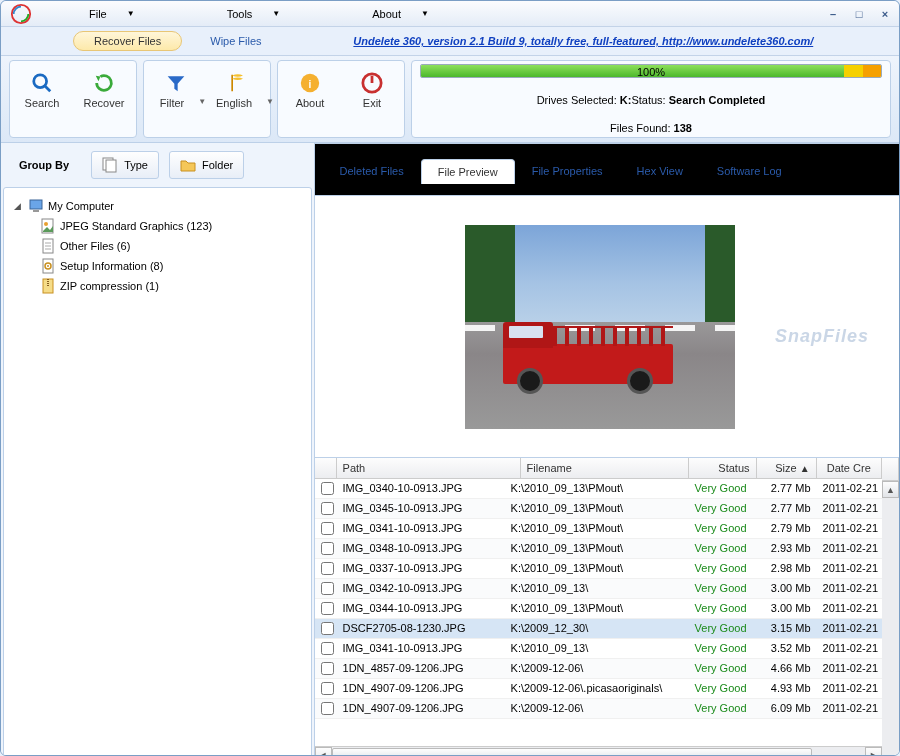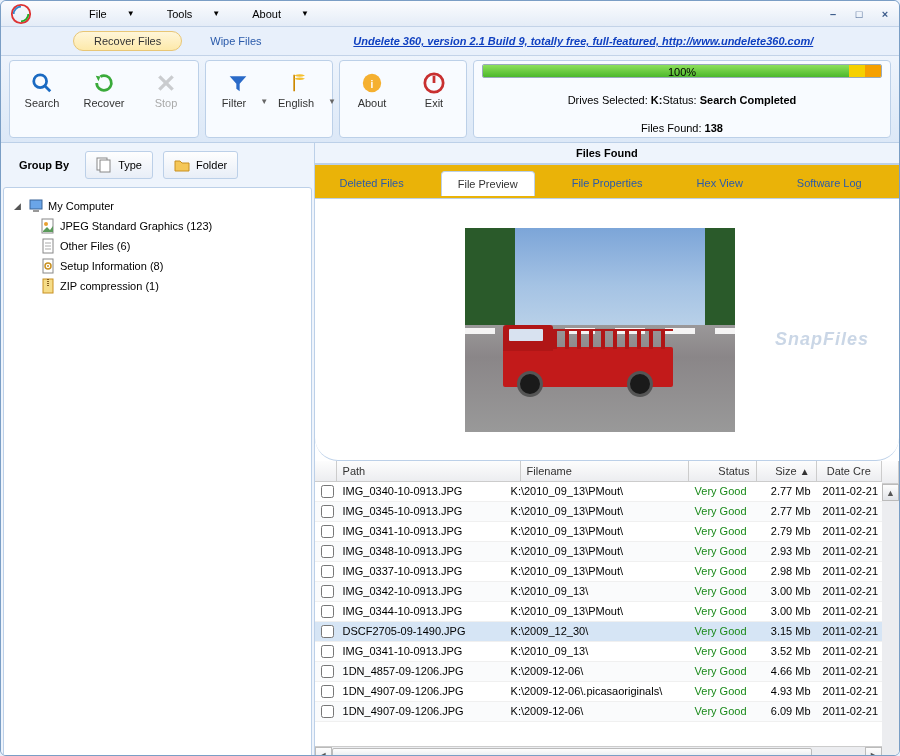--- a/index.html
+++ b/index.html
@@ -1,20 +1,20 @@
 <!DOCTYPE html>
 <html><head>
 <meta charset="utf-8">
 <style>
 * { box-sizing: border-box; margin: 0; padding: 0; font-family: Tahoma, Verdana, sans-serif; font-size: 11px; }
 body { background: #e8f0fb; width: 900px; height: 756px; overflow: hidden; border: 1px solid #7a9ec5; border-radius: 6px; }
 
 .titlebar { height: 26px; background: linear-gradient(#fbfcfe,#e4ecf7); display:flex; align-items:center; padding: 0 6px; border-bottom:1px solid #c3d3e8; border-radius: 5px 5px 0 0;}
 .titlebar .logo { width:28px; height:22px; margin-right:50px; display:flex; align-items:center; justify-content:center;}
-.menu { display:flex; gap:24px; }
+.menu { display:flex; gap:84px; }
 .menu-item { display:flex; align-items:center; gap:20px; cursor:pointer; padding:2px 4px; }
 .menu-item .arrow { font-size:8px; }
 .spacer { flex:1; }
 .w-controls { display:flex; gap:10px; }
 .w-btn { width:16px; height:14px; display:flex; align-items:center; justify-content:center; cursor:pointer; color:#3a5a8a; font-weight:bold;}
 
 .subbar { display:flex; align-items:center; padding: 4px 12px; gap:8px; border-bottom:1px solid #c3d3e8; }
 .tab-pill { padding:3px 20px; border-radius:10px; cursor:pointer; color:#2a5aaa; }
 .tab-pill.active { background: linear-gradient(#fff6d9,#fde9aa); border:1px solid #e8c676; color:#333; }
 .link-text { color:#1040c0; font-style:italic; text-decoration:underline; font-weight:bold; flex:1; text-align:center; padding-right:10px; }
@@ -34,37 +34,37 @@
 .pb-green { position:absolute; left:0; top:0; bottom:0; width:92%; background:linear-gradient(#8de05a,#4cb82c); }
 .pb-yellow { position:absolute; left:92%; top:0; bottom:0; width:4%; background:#f5d000; }
 .pb-orange { position:absolute; left:96%; top:0; bottom:0; width:4%; background:#f5a000; }
 .pb-label { position:absolute; left:0; right:0; text-align:center; top:0; line-height:14px; font-size:11px; color:#000; }
 .status-line { display:flex; justify-content:center; font-size:11px; }
 .status-line b { font-weight:bold; }
 
 .main { display:flex; height:620px; }
 .sidebar { width:324px; background:#eef4fc; border-right:1px solid #bcd0e8; display:flex; flex-direction:column; }
 .groupby { display:flex; align-items:center; gap:10px; padding:8px 18px;}
-.groupby .gb-label { font-weight:bold; margin-right:6px;text-align:right;}
+.groupby .gb-label { font-weight:bold; margin-right:12px;text-align:right;}
 .gb-btn { display:flex; align-items:center; gap:6px; padding:5px 10px; background:linear-gradient(#fefefe,#e8eef7); border:1px solid #bcd0e8; border-radius:3px; cursor:pointer; }
 .gb-btn .gicon { width:16px; height:16px; display:flex; align-items:center; justify-content:center; }
 
 .tree { flex:1; background:#fff; margin:0 2px 2px 2px; border:1px solid #bcd0e8; border-radius:3px; padding:8px 4px; overflow:auto;}
 .tree-node { display:flex; align-items:center; gap:4px; padding:2px 4px; cursor:pointer;}
 .tree-node.indent { padding-left:32px; }
 .tree-node .ticon { width:16px; height:16px; display:flex; align-items:center; justify-content:center; font-size:13px;}
 .tree-node .exp { font-size:9px; color:#555; width:10px; cursor:pointer;}
 
 .content { flex:1; display:flex; flex-direction:column; background:#fff;}
 .ff-header { text-align:center; font-weight:bold; padding:4px; background:#eef4fc; border-bottom:1px solid #bcd0e8;}
-.tabs { display:flex; background:#eab308; padding:3px 8px; border-bottom:1px solid #bcd0e8; border-top:1px solid #bcd0e8;gap:20px;}
+.tabs { display:flex; background:#000000; padding:12px 8px; border-bottom:1px solid #bcd0e8; border-top:1px solid #bcd0e8;}
 .ctab { padding:6px 16px; cursor:pointer; color:#2a5aaa; border:1px solid transparent; border-bottom:none; margin-top:2px;}
 .ctab.active { background:#fff; border-color:#bcd0e8; border-radius:4px 4px 0 0; color:#333; position:relative; top:1px;}
 
-.preview { flex:0 0 262px; background:#fff; display:flex; align-items:center; justify-content:flex-start; padding:0 0 0 150px; border-bottom:1px solid #bcd0e8; position:relative; overflow:hidden;border-radius:23px;}
+.preview { flex:0 0 262px; background:#fff; display:flex; align-items:center; justify-content:flex-start; padding:0 0 0 150px; border-bottom:1px solid #bcd0e8; position:relative; overflow:hidden;}
 .preview-img { width:270px; height:204px; background:#789; position:relative; overflow:hidden;}
 .road { position:absolute; bottom:0; left:0; right:0; height:52%; background:linear-gradient(#9a9899 0%, #8a8688 30%, #999 100%);}
 .road::before { content:""; position:absolute; top:0; left:0; right:0; height:6px; background:linear-gradient(90deg, #fff 0, #fff 30px, transparent 30px, transparent 50px); background-size:50px 6px; opacity:0.9; top:3px;}
 .sky { position:absolute; top:0; left:0; right:0; height:48%; background:linear-gradient(#7ca5d8 0%, #a5c3e4 60%, #b8d0e8 100%);}
 .tree1 { position:absolute; top:0; height:48%; width:50px; background:#2a5a2a; }
 .tree1.l { left:0; }
 .tree1.r { right:0; width:30px; }
 .truck { position:absolute; left:38px; bottom:35px; width:170px; height:75px; }
 .truck .body { position:absolute; left:0; bottom:10px; width:170px; height:40px; background:#c21a1a; border-radius:2px;}
 .truck .cab { position:absolute; left:0; bottom:46px; width:50px; height:26px; background:#b01616; border-radius:3px 3px 0 0;}
@@ -163,29 +163,20 @@
       </div>
     <div class="tool-btn">
         <div class="icon">
           <svg width="22" height="22" viewBox="0 0 24 24">
             <path d="M4 12 A8 8 0 1 0 8 5" fill="none" stroke="#3aaa3a" stroke-width="3"></path>
             <path d="M3 4 L8 5 L6 10 Z" fill="#3aaa3a"></path>
           </svg>
         </div>
         <div class="label">Recover</div>
       </div>
-    <div class="tool-btn disabled">
-        <div class="icon">
-          <svg width="20" height="20" viewBox="0 0 24 24">
-            <line x1="4" y1="4" x2="20" y2="20" stroke="#888" stroke-width="4"></line>
-            <line x1="20" y1="4" x2="4" y2="20" stroke="#888" stroke-width="4"></line>
-          </svg>
-        </div>
-        <div class="label">Stop</div>
-      </div>
   </div>
   <div class="tool-group">
     <div class="tool-btn">
         <div class="icon">
           <svg width="20" height="20" viewBox="0 0 24 24">
             <path d="M2 4 L22 4 L14 13 L14 22 L10 19 L10 13 Z" fill="#2a6ac8"></path>
           </svg>
         </div>
         <div class="label"><span>Filter</span><span class="dd">▼</span></div>
       </div>
@@ -312,21 +303,20 @@
                 <line x1="8" y1="1" x2="8" y2="9" stroke="#886020" stroke-width="2" stroke-dasharray="1 1"></line>
               </svg>
             </span>
             <span>ZIP compression (1)</span>
           </div>
         </div>
     </div>
   </div>
 
   <div class="content">
-    <div class="ff-header">Files Found</div>
     <div class="tabs">
       <div class="ctab">Deleted Files</div>
       <div class="ctab active">File Preview</div>
       <div class="ctab">File Properties</div>
       <div class="ctab">Hex View</div>
       <div class="ctab">Software Log</div>
     </div>
     <div class="preview">
       <div class="preview-img">
         <div class="sky"></div>
@@ -422,21 +412,21 @@
                 <div class="gc fn">IMG_0344-10-0913.JPG</div>
                 <div class="gc path">K:\2010_09_13\PMout\</div>
                 <div class="gc status">Very Good</div>
                 <div class="gc size">3.00 Mb</div>
                 <div class="gc date">2011-02-21</div>
               </div>
               <div class="grid-row sel">
                 <div class="gc chk">
                   <input type="checkbox" style="">
                 </div>
-                <div class="gc fn">DSCF2705-09-1490.JPG</div>
+                <div class="gc fn">DSCF2705-08-1230.JPG</div>
                 <div class="gc path">K:\2009_12_30\</div>
                 <div class="gc status">Very Good</div>
                 <div class="gc size">3.15 Mb</div>
                 <div class="gc date">2011-02-21</div>
               </div>
               <div class="grid-row">
                 <div class="gc chk">
                   <input type="checkbox" style="">
                 </div>
                 <div class="gc fn">IMG_0341-10-0913.JPG</div>

